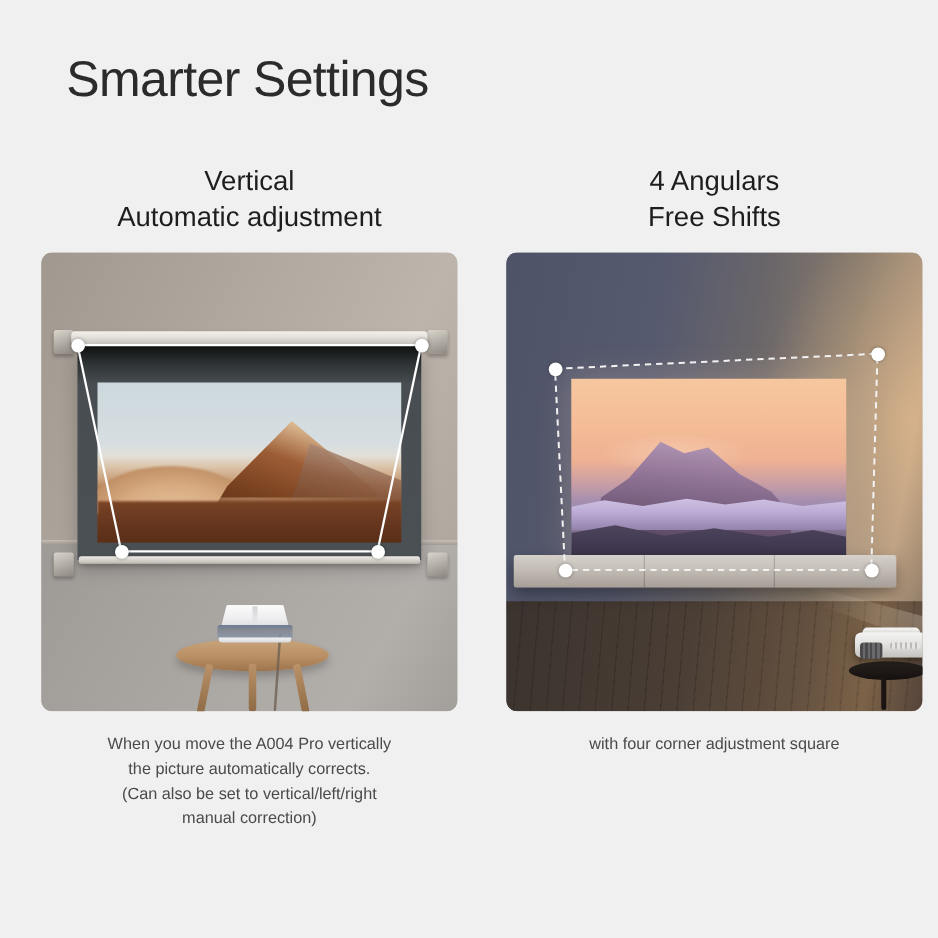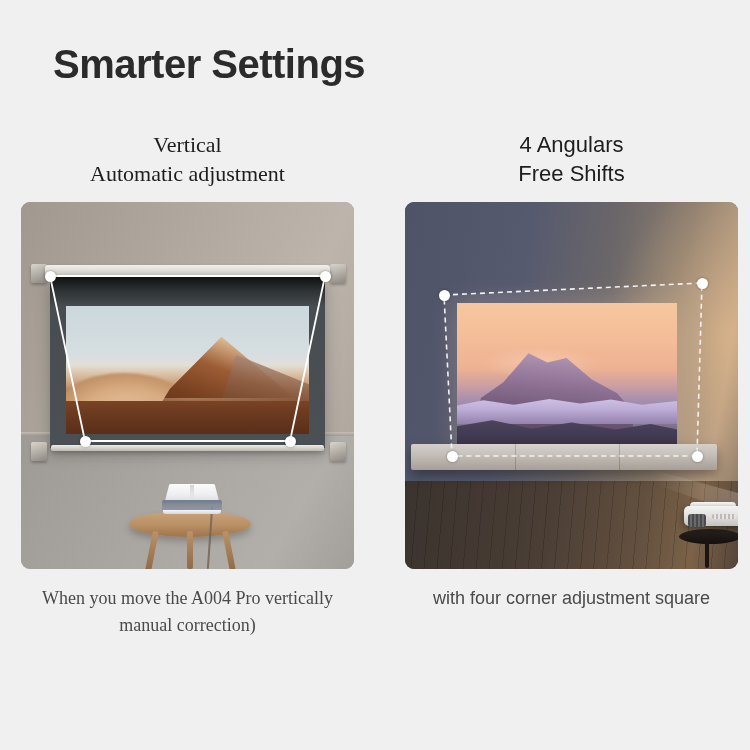--- a/index.html
+++ b/index.html
@@ -9,38 +9,38 @@
     font-family:"Liberation Sans", sans-serif;
     overflow:hidden;
     position:relative;
   }
 
   
   .page-title{
     position:absolute;
     left:53px; top:41px;
     font-size:40px;
-    font-weight:bold;
+    font-weight:normal;
     letter-spacing:-0.5px;
     color:#2b2b2b;
     line-height:1.15;
   }
 
   
   .columns{
     position:absolute;
     left:0; top:130px;
     width:750px;
   }
   .col{
     position:absolute;
     width:333px;
     top:0;
   }
-  .col.left{ left:21px;font-family:Liberation Serif, serif; }
+  .col.left{ left:33px; }
   .col.right{ left:385px;margin-left:20px; }
 
   .col-heading{
     text-align:center;
     font-size:22px;
     color:#1d1d1d;
     line-height:1.32;
     height:72px;
   }
   .col-heading .l2{ display:block; }
@@ -301,21 +301,21 @@
     fill:rgba(255,255,255,.05);
     stroke:#f2f2f2;
     stroke-width:1.6;
     stroke-dasharray:5 4;
   }
 
   
   .caption{
     margin-top:16px;
     text-align:center;
-    font-size:18px;
+    font-size:13px;
     line-height:1.52;
     color:#4a4a4a;
   }
   .caption span{ display:block; }
 </style>
 </head>
 <body>
 
 <div class="page-title">Smarter Settings</div>
 
@@ -372,20 +372,22 @@
         </svg>
         <div class="dot" style="left:29px;top:74px"></div>
         <div class="dot" style="left:304px;top:74px"></div>
         <div class="dot" style="left:64px;top:239px"></div>
         <div class="dot" style="left:269px;top:239px"></div>
       </div>
     </div>
 
     <div class="caption">
       <span>When you move the A004 Pro vertically</span>
+      <span>the picture automatically corrects.</span>
+      <span>(Can also be set to vertical/left/right</span>
       <span>manual correction)</span>
     </div>
   </div>
 
   <div class="col right">
 
     <div class="col-heading">
       <span class="l1">4 Angulars</span>
       <span class="l2">Free Shifts</span>
     </div>

